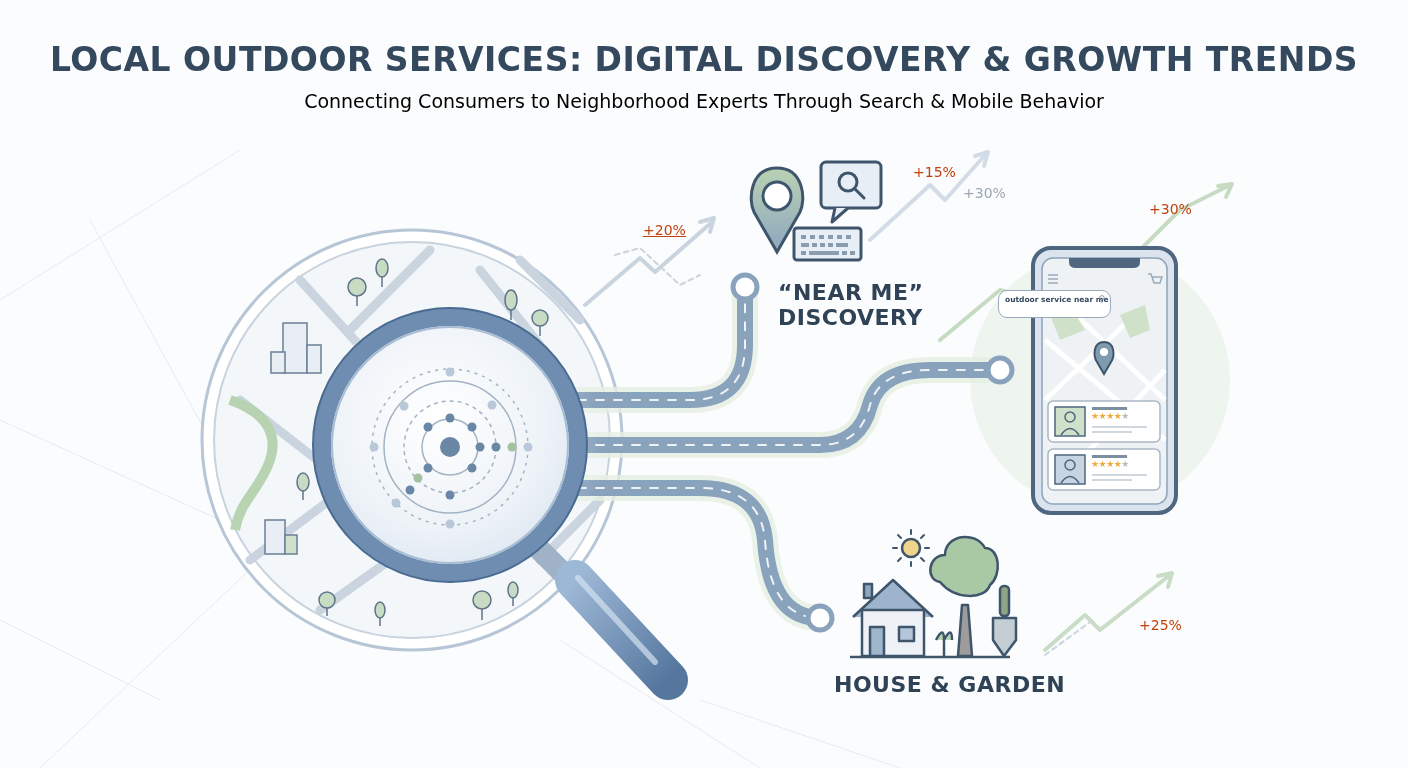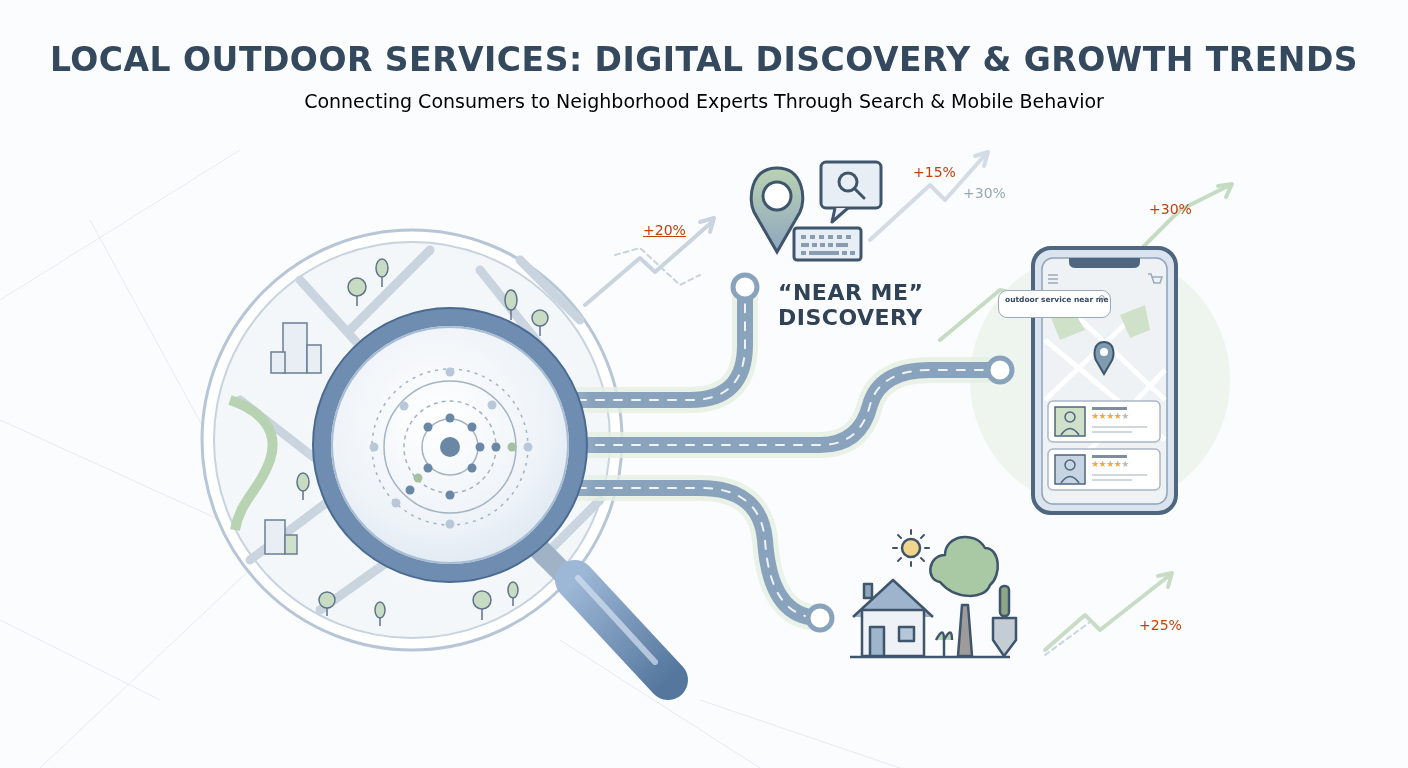--- a/index.html
+++ b/index.html
@@ -269,20 +269,21 @@
   </svg>
 
   <div class="title">LOCAL OUTDOOR SERVICES: DIGITAL DISCOVERY &amp; GROWTH TRENDS</div>
   <div class="subtitle">Connecting Consumers to Neighborhood Experts Through Search &amp; Mobile Behavior</div>
 
   <div class="lbl" style="left:778px;top:280px;font-size:22px;line-height:25px;">
     <div>“NEAR ME”</div>
     <div>DISCOVERY</div>
   </div>
 
+  <div class="lbl" style="left:834px;top:672px;font-size:22px;">HOUSE &amp; GARDEN</div>
 
   <div style="position:absolute;left:998px;top:290px;width:113px;height:28px;border:1.5px solid #9aaabb;border-radius:9px;background:#fff;font-size:7.5px;font-weight:bold;color:#34485e;line-height:17px;padding-left:6px;box-sizing:border-box;">
     <span>outdoor service near me</span>
     <span style="position:absolute;right:5px;top:0;color:#7f8ea0;font-size:9px;">⚲</span>
   </div>
 
   <div style="position:absolute;left:1091px;top:411px;font-size:9px;letter-spacing:-0.5px;"><span style="color:#f0a93a">★★★★</span><span style="color:#b5bcc4">★</span></div>
   <div style="position:absolute;left:1091px;top:459px;font-size:9px;letter-spacing:-0.5px;"><span style="color:#f0a93a">★★★★</span><span style="color:#b5bcc4">★</span></div>
 
   <div class="pct" style="left:643px;top:222px;text-decoration:underline;">+20%</div>

